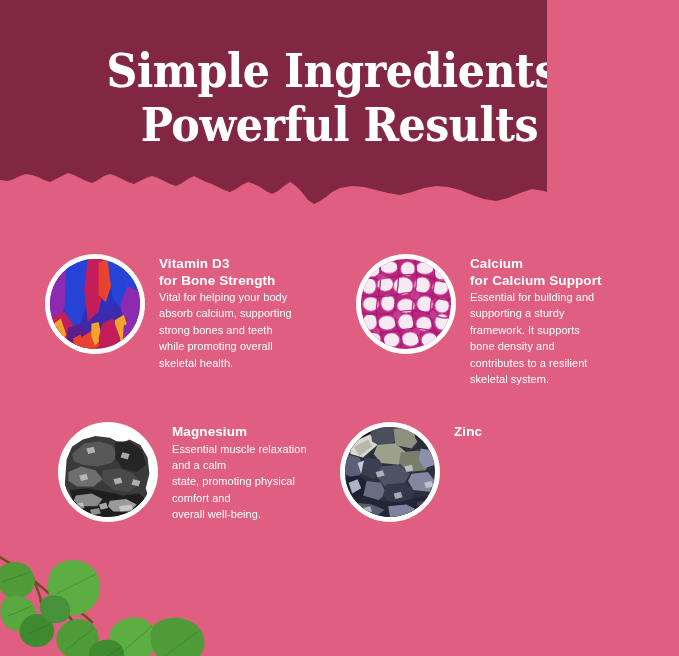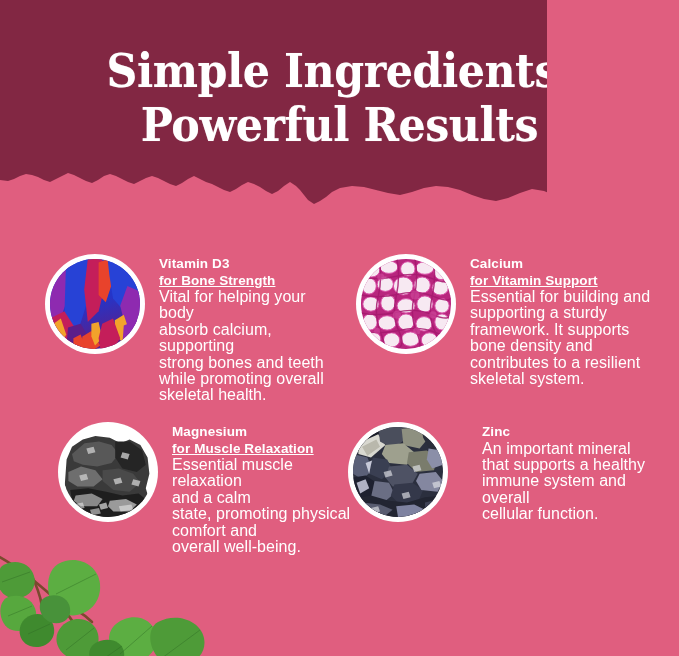--- a/index.html
+++ b/index.html
@@ -49,21 +49,21 @@
     z-index:4;
   }
   .ingredient-card {
     position:absolute;
     display:flex;
     align-items:flex-start;
   }
   .ingredient-card.pos-0 { left:45px;  top:28px;  width:300px; }
   .ingredient-card.pos-1 { left:356px; top:28px;  width:305px; }
   .ingredient-card.pos-2 { left:58px;  top:196px; width:300px; }
-  .ingredient-card.pos-3 { left:348px; top:196px; width:305px;gap:20px; }
+  .ingredient-card.pos-3 { left:340px; top:196px; width:305px; }
 
   .ing-thumb {
     flex:0 0 auto;
     width:100px; height:100px;
     border-radius:50%;
     background:#FFFFFF;
     padding:5px;
     position:relative;
   }
   .ing-thumb .disc {
@@ -83,24 +83,23 @@
     font-size:13.5px;
     font-weight:700;
     line-height:16.5px;
     letter-spacing:0.1px;
   }
   .ing-purpose {
     font-size:13.5px;
     font-weight:700;
     line-height:16.5px;
     letter-spacing:0.1px;
-    text-decoration:underline;
   }
   .ing-desc {
-    font-size:16px;
+    font-size:11px;
     font-weight:400;
     line-height:16.4px;
     letter-spacing:0.05px;
     white-space:pre-line;
     color:#FFFFFF;
   }
 
   
   #leaves-decoration {
     position:absolute;
@@ -227,21 +226,21 @@
             <circle cx="40" cy="62" r="4.5"></circle>
             <circle cx="80" cy="62" r="4"></circle>
             <circle cx="62" cy="80" r="4"></circle>
             <circle cx="18" cy="80" r="3.5"></circle>
           </g>
         </svg>
       </div>
     </div>
     <div class="ing-text">
       <div class="ing-name">Calcium</div>
-      <div class="ing-purpose">for Vitamin Support</div>
+      <div class="ing-purpose">for Calcium Support</div>
       <div class="ing-desc">Essential for building and
 supporting a sturdy
 framework. It supports
 bone density and
 contributes to a resilient
 skeletal system.</div>
     </div>
   </div>
 
   <div class="ingredient-card pos-2">
@@ -268,21 +267,20 @@
           <g fill="#EDEDED" opacity="0.55">
             <path d="M10,86 L22,84 L24,90 L12,92 Z"></path>
             <path d="M62,88 L76,86 L78,92 L64,94 Z"></path>
             <path d="M30,92 L40,90 L42,96 L32,98 Z"></path>
           </g>
         </svg>
       </div>
     </div>
     <div class="ing-text">
       <div class="ing-name">Magnesium</div>
-      <div class="ing-purpose">for Muscle Relaxation</div>
       <div class="ing-desc">Essential muscle relaxation
 and a calm
 state, promoting physical
 comfort and
 overall well-being.</div>
     </div>
   </div>
 
   <div class="ingredient-card pos-3">
     <div class="ing-thumb">
@@ -316,24 +314,20 @@
             <path d="M66,44 L74,42 L76,48 L68,50 Z"></path>
             <path d="M54,74 L62,72 L64,78 L56,80 Z"></path>
             <path d="M88,62 L96,60 L98,66 L90,68 Z"></path>
             <path d="M20,90 L28,88 L30,94 L22,96 Z"></path>
           </g>
         </svg>
       </div>
     </div>
     <div class="ing-text">
       <div class="ing-name">Zinc</div>
-      <div class="ing-desc">An important mineral
-that supports a healthy
-immune system and overall
-cellular function.</div>
     </div>
   </div>
 </div>
 
 <div id="leaves-decoration">
   <svg viewBox="0 0 210 120" preserveAspectRatio="xMidYMax slice">
     <g stroke="#7A4A2E" stroke-width="2.6" fill="none" stroke-linecap="round">
       <path d="M-6,18 C14,28 34,44 52,60 C64,72 74,86 84,104"></path>
       <path d="M30,36 C36,48 40,58 42,70"></path>
       <path d="M58,66 C70,70 82,76 92,86"></path>

